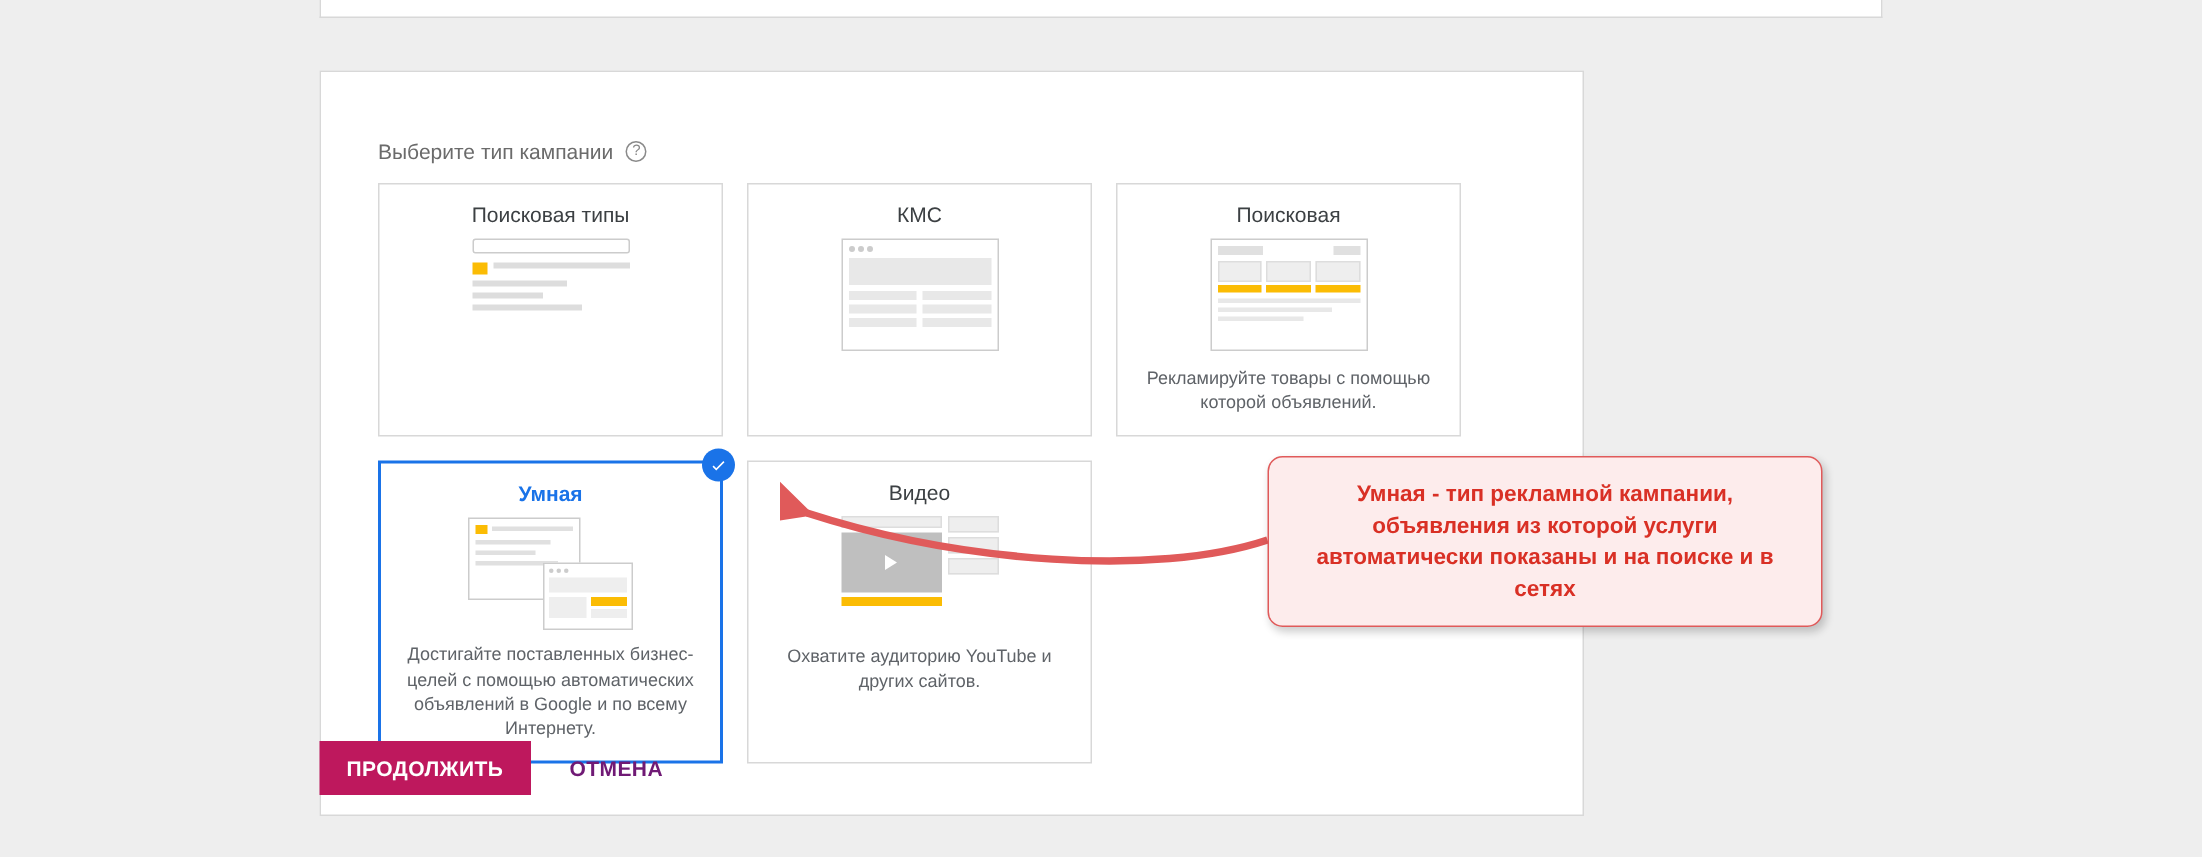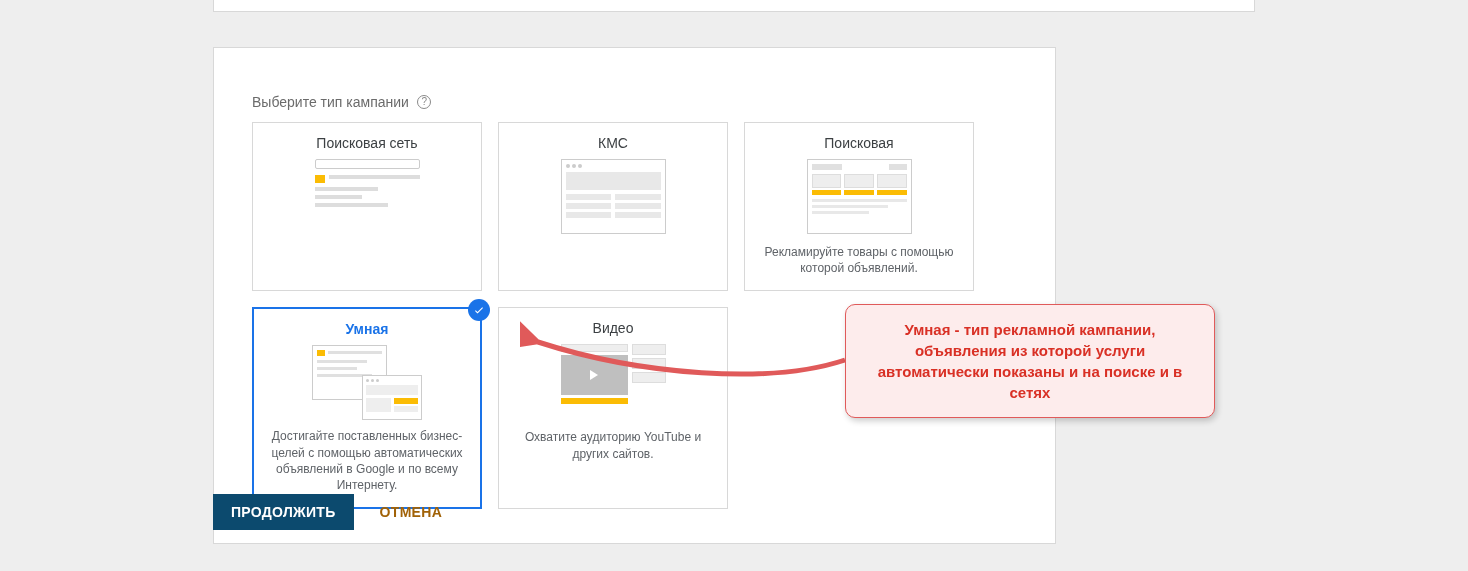--- a/index.html
+++ b/index.html
@@ -153,32 +153,32 @@
 
   .button-row {
     position: absolute;
     left: 213px;
     top: 494px;
     display: flex;
     gap: 12px;
     align-items: center;
   }
   .btn-primary {
-    background: #0c4a6e;
+    background: #be185d;
     color: #fff;
     border: none;
     padding: 10px 18px;
     font-size: 14px;
     font-weight: bold;
     letter-spacing: 0.3px;
     cursor: pointer;
   }
   .btn-flat {
     background: transparent;
-    color: #a16207;
+    color: #701a75;
     border: none;
     padding: 10px 14px;
     font-size: 14px;
     font-weight: bold;
     letter-spacing: 0.3px;
     cursor: pointer;
   }
   .annotation {
     position: absolute;
     left: 845px;
@@ -211,21 +211,21 @@
 
 <div class="panel">
   <div>
     <span class="section-title">Выберите тип кампании</span>
     <span class="help-icon">?</span>
   </div>
 
   <div class="card-grid">
 
     <div class="card">
-      <div class="card-title">Поисковая сеть</div>
+      <div class="card-title">Поисковая типы</div>
       <div class="mock mock-search">
         <div class="bar"></div>
         <div class="row">
             <div class="sq"></div>
             <div class="ln"></div>
           </div>
         <div class="ln2"></div>
         <div class="ln2" style="width:45%"></div>
         <div class="ln3"></div>
       </div>

